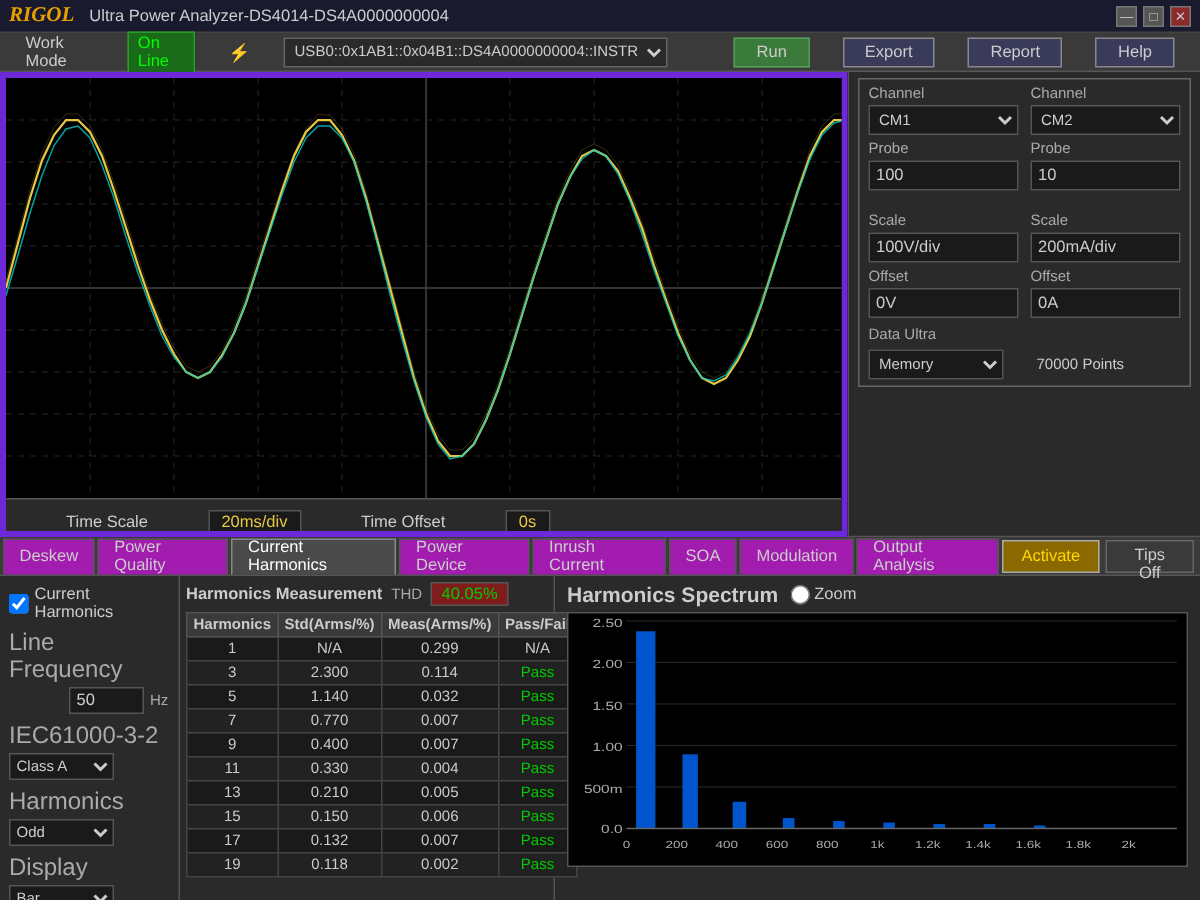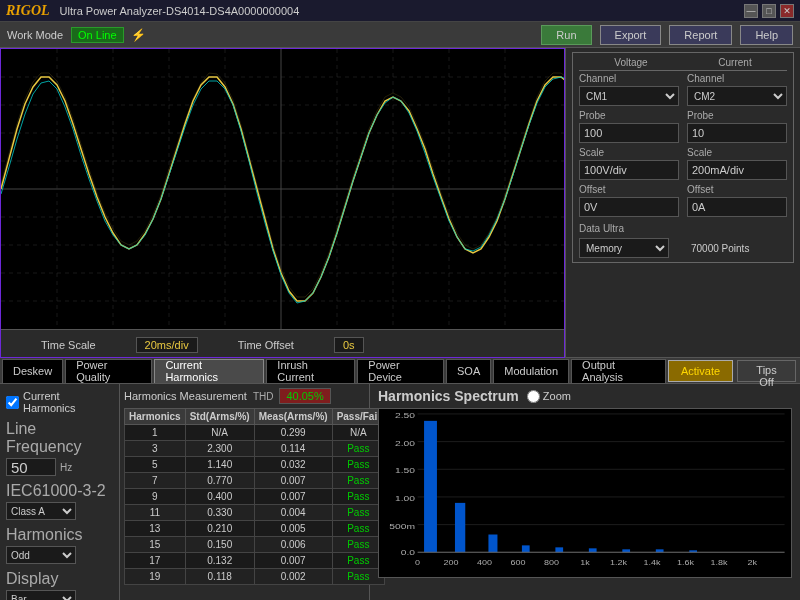--- a/index.html
+++ b/index.html
@@ -45,23 +45,23 @@
       font-size: 9px;
       display: flex; align-items: center; justify-content: center;
       cursor: pointer;
     }
 
     
     #toolbar {
       background: #3a3a3a;
       display: flex;
       align-items: center;
-      padding: 3px 7px;
+      padding: 3px 17px;
       height: 26px;
-      gap: 8px;
+      gap: 22px;
       border-bottom: 1px solid #555;
     }
     #work-mode-label { color: #ccc; font-size: 11px; }
     #work-mode-val {
       background: #1a6a1a;
       color: #00ff00;
       padding: 1px 6px;
       font-size: 11px;
       border: 1px solid #2a9a2a;
     }
@@ -92,21 +92,21 @@
       height: 310px;
       border-bottom: 1px solid #555;
     }
 
     
     #scope-display {
       width: 565px;
       height: 310px;
       background: #000;
       position: relative;
-      border: 1px solid #6d28d9;
+      border: 4px solid #6d28d9;
       overflow: hidden;
     }
     #scope-canvas {
       width: 100%;
       height: 280px;
       position: relative;
     }
     #scope-footer {
       background: #2a2a2a;
       height: 30px;
@@ -195,21 +195,21 @@
       height: 26px;
       border-bottom: 1px solid #555;
       padding-left: 2px;
     }
     .tab-item {
       padding: 4px 10px;
       font-size: 11px;
       color: #ccc;
       border: 1px solid #555;
       border-bottom: none;
-      background: #000000;
+      background: #a21caf;
       cursor: pointer;
       margin-right: 2px;
       height: 24px;
       display: flex; align-items: center;
     }
     .tab-item.active {
       background: #4a4a4a;
       color: #fff;
       border-color: #888;
     }
@@ -256,22 +256,23 @@
       font-size: 11px; color: #ccc;
     }
     .ctrl-label { color: #aaa; font-size: 16px; margin-bottom: 2px; }
     .ctrl-row { display: flex; align-items: center; gap: 4px; }
     .ctrl-input {
       background: #1a1a1a;
       border: 1px solid #555;
       color: #ccc;
       width: 50px;
       height: 18px;
-      font-size: 15px;
+      font-size: 11px;
       padding: 1px 4px;
+      margin-left: 40px;
     }
     .ctrl-unit { color: #aaa; font-size: 10px; }
     .ctrl-select {
       background: #1a1a1a;
       border: 1px solid #555;
       color: #ccc;
       width: 70px;
       height: 18px;
       font-size: 10px;
     }
@@ -279,21 +280,21 @@
     
     #harmonics-section {
       width: 250px;
       border-right: 1px solid #555;
       padding: 4px;
     }
     .harmonics-header {
       display: flex; align-items: center; gap: 6px;
       margin-bottom: 4px;
     }
-    .harmonics-title { color: #ccc; font-size: 11px; font-weight: normal; }
+    .harmonics-title { color: #ccc; font-size: 11px; font-weight: bold; }
     .thd-label { color: #aaa; font-size: 10px; }
     .thd-value {
       background: #7f1d1d;
       border: 1px solid #555;
       color: #00cc00;
       padding: 1px 6px;
       font-size: 11px;
     }
     #harm-table {
       width: 100%;
@@ -345,20 +346,23 @@
     <div class="win-btn">—</div>
     <div class="win-btn">□</div>
     <div class="win-btn" style="background:#8a2a2a;">✕</div>
   </div>
 </div>
 
 <div id="toolbar">
   <span id="work-mode-label">Work Mode</span>
   <span id="work-mode-val">On Line</span>
   <span style="color:#e8c840;font-size:12px;">⚡</span>
+  <select id="usb-selector">
+    <option>USB0::0x1AB1::0x04B1::DS4A0000000004::INSTR</option>
+  </select>
   <div style="flex:1;"></div>
   <button class="toolbar-btn" id="run-btn">Run</button>
   <button class="toolbar-btn" id="export-btn">Export</button>
   <button class="toolbar-btn" id="report-btn">Report</button>
   <button class="toolbar-btn" id="help-btn">Help</button>
 </div>
 
 <div id="main-area">
 
   <div id="scope-display">
@@ -400,24 +404,20 @@
     <div id="scope-footer">
       <span class="scope-label">Time Scale</span>
       <span class="scope-value">20ms/div</span>
       <span class="scope-label">Time Offset</span>
       <span class="scope-value">0s</span>
     </div>
   </div>
 
   <div id="right-panel">
     <div class="panel-section">
-      <div class="voltage-current-header">
-        <div class="vc-title">Voltage</div>
-        <div class="vc-title">Current</div>
-      </div>
       <div class="two-col">
         <div class="col-half">
           <div class="field-label">Channel</div>
           <select class="field-select">
             <option>CM1</option>
           </select>
         </div>
         <div class="col-half">
           <div class="field-label">Channel</div>
           <select class="field-select">
@@ -428,21 +428,21 @@
       <div class="two-col" style="margin-top:4px;">
         <div class="col-half">
           <div class="field-label">Probe</div>
           <div class="field-value">100</div>
         </div>
         <div class="col-half">
           <div class="field-label">Probe</div>
           <div class="field-value">10</div>
         </div>
       </div>
-      <div class="two-col" style="margin-top:4px;">
+      <div class="two-col" style="margin-top:15px;">
         <div class="col-half">
           <div class="field-label">Scale</div>
           <div class="field-value">100V/div</div>
         </div>
         <div class="col-half">
           <div class="field-label">Scale</div>
           <div class="field-value">200mA/div</div>
         </div>
       </div>
       <div class="two-col" style="margin-top:4px;">
@@ -466,22 +466,22 @@
       </div>
     </div>
   </div>
 </div>
 
 <div id="tabs-bar">
   <div id="tabs-container" style="display: flex;">
       <div class="tab-item">Deskew</div>
       <div class="tab-item">Power Quality</div>
       <div class="tab-item active">Current Harmonics</div>
+      <div class="tab-item">Power Device</div>
       <div class="tab-item">Inrush Current</div>
-      <div class="tab-item">Power Device</div>
       <div class="tab-item">SOA</div>
       <div class="tab-item">Modulation</div>
       <div class="tab-item">Output Analysis</div>
     </div>
   <button id="activate-btn">Activate</button>
   <button id="tips-btn">Tips Off</button>
 </div>
 
 <div id="bottom-panel">
 

